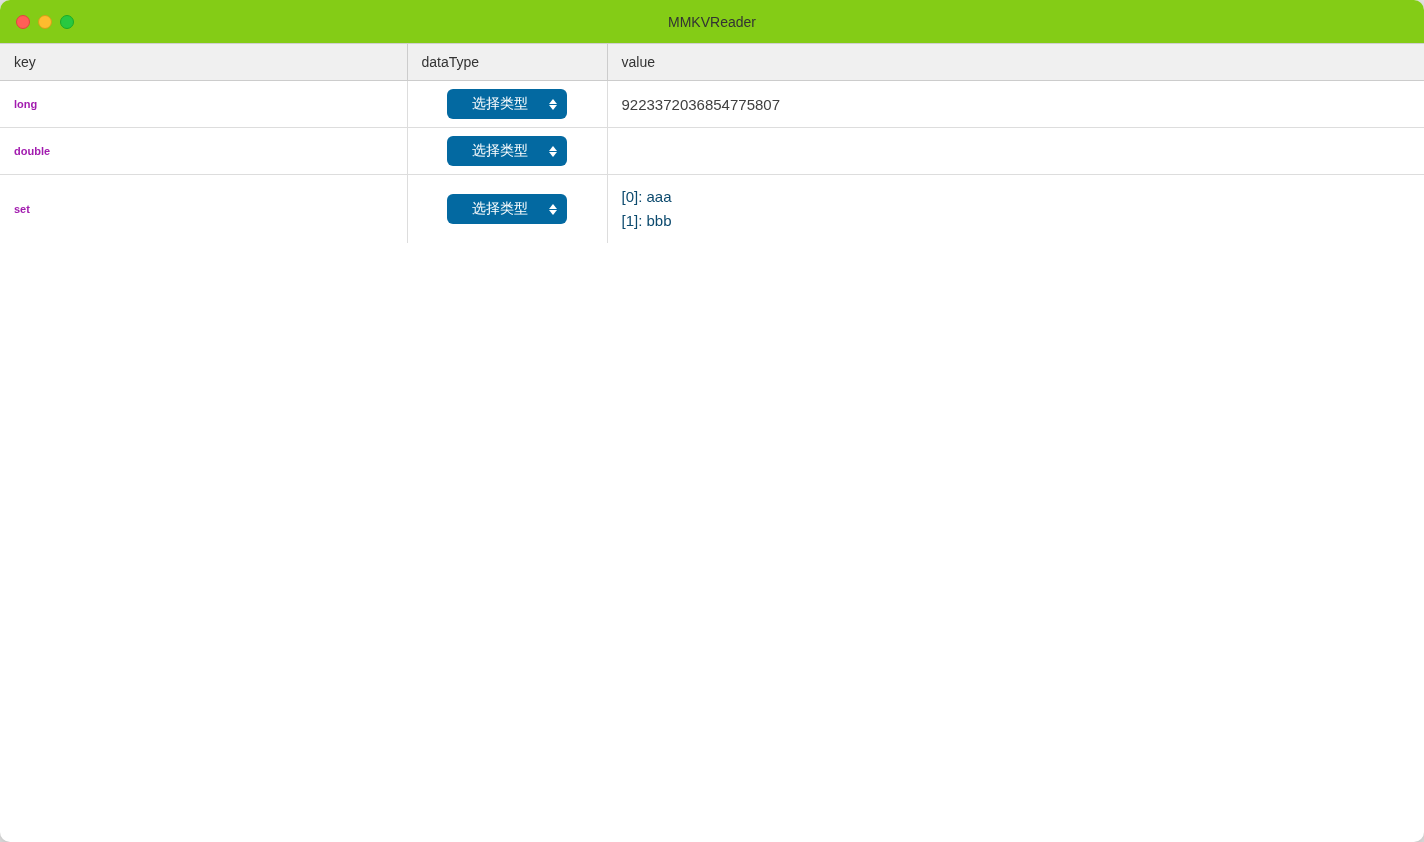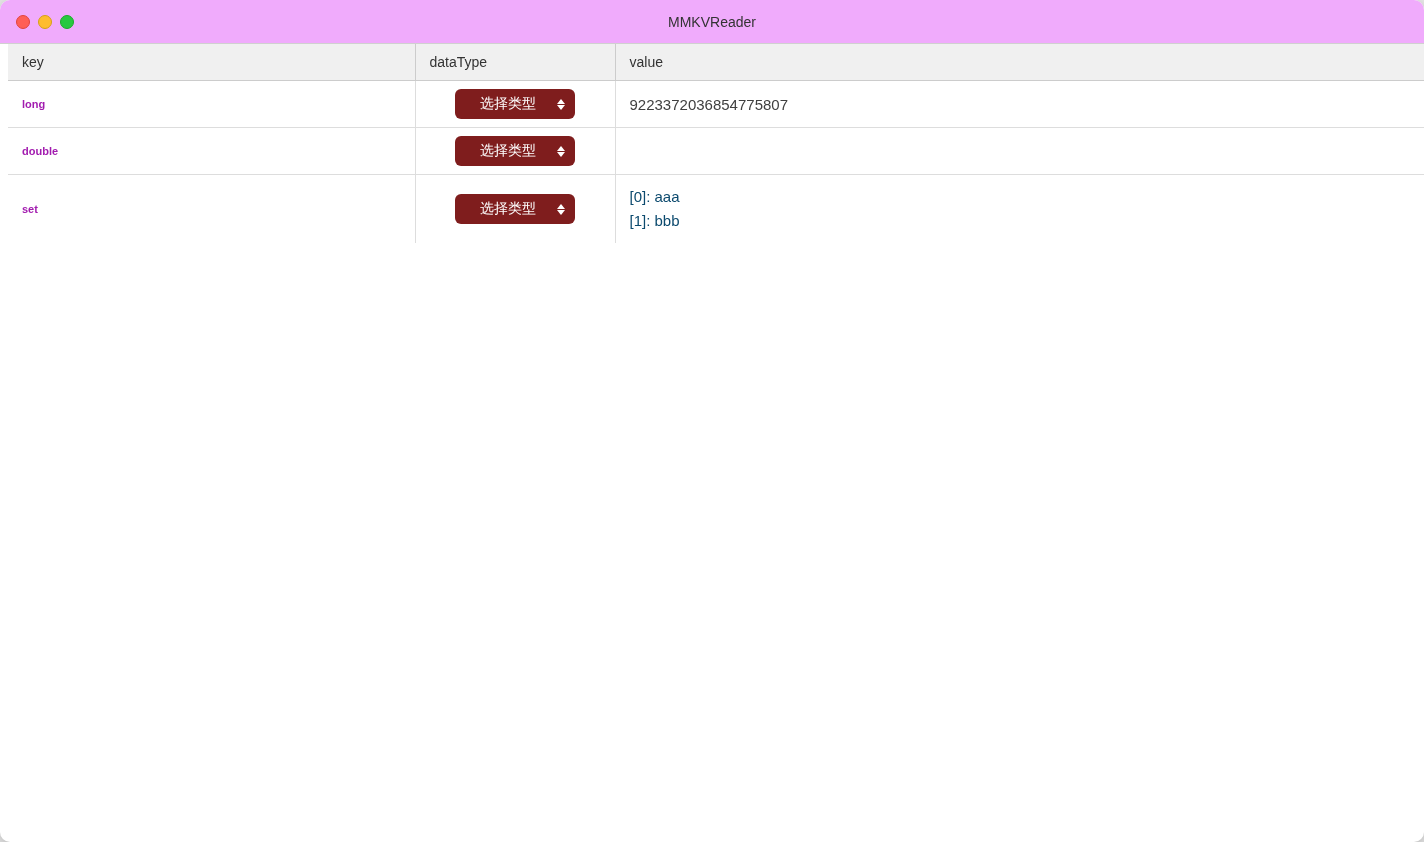--- a/index.html
+++ b/index.html
@@ -22,21 +22,21 @@
       background: #ffffff;
       border-radius: 10px;
       overflow: hidden;
       display: flex;
       flex-direction: column;
       box-shadow: 0 4px 20px rgba(0,0,0,0.3);
     }
 
     .titlebar {
       height: 44px;
-      background: #f0abfc;
+      background: #84cc16;
       display: flex;
       align-items: center;
       padding: 0 16px;
       border-bottom: 1px solid #d0d0d0;
       position: relative;
       flex-shrink: 0;
     }
 
     .traffic-lights {
       display: flex;
@@ -71,21 +71,20 @@
       left: 50%;
       transform: translateX(-50%);
       font-size: 14px;
       font-weight: 500;
       color: #333;
     }
 
     .table-container {
       flex: 1;
       overflow: auto;
-      padding-left: 8px;
     }
 
     table {
       width: 100%;
       border-collapse: collapse;
       table-layout: fixed;
     }
 
     thead tr th {
       background: #f0f0f0;
@@ -140,21 +139,21 @@
     }
 
     .cell-datatype {
       padding: 8px 10px;
       text-align: center;
     }
 
     .select-wrapper {
       display: inline-flex;
       align-items: center;
-      background: #7f1d1d;
+      background: #0369a1;
       border-radius: 6px;
       padding: 6px 10px;
       gap: 6px;
       cursor: pointer;
       min-width: 120px;
     }
 
     .select-label {
       color: #ffffff;
       font-size: 14px;

